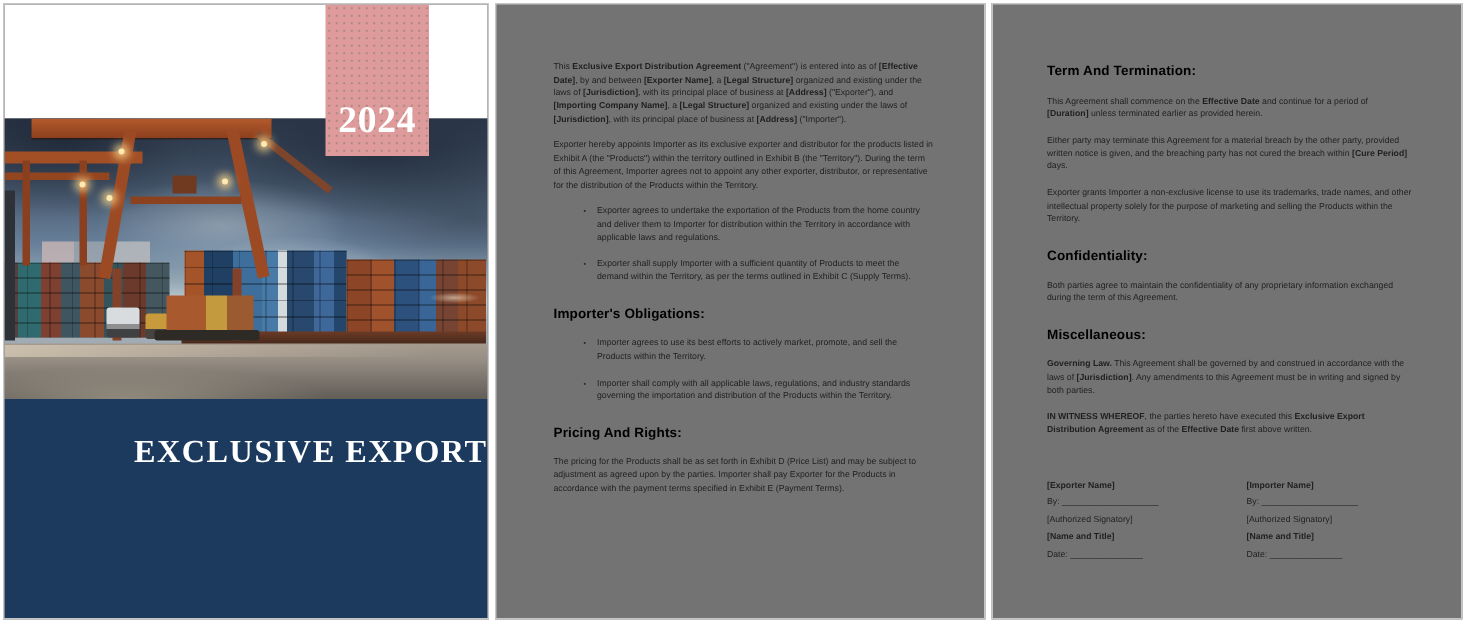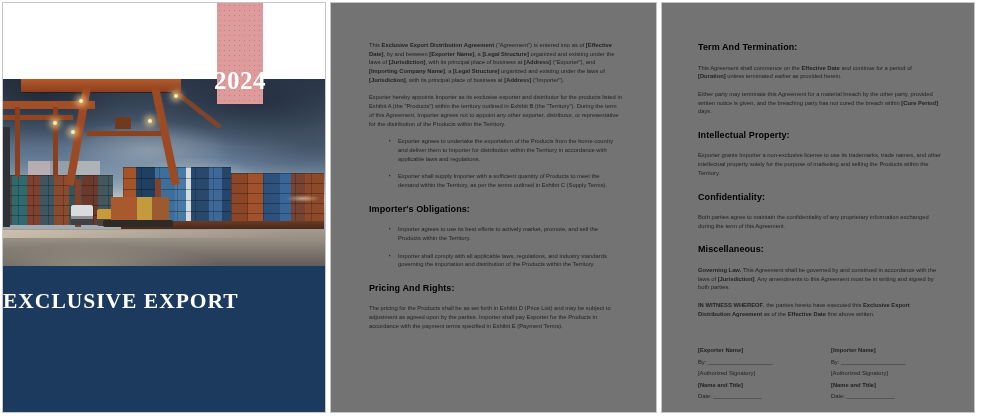--- a/index.html
+++ b/index.html
@@ -60,27 +60,27 @@
   .ph-light{width:4px;height:4px;border-radius:50%;background:#ffe9b0;box-shadow:0 0 6px 3px rgba(255,216,140,.85);}
   .ph-truck-white{left:68px;top:126px;width:22px;height:20px;border-radius:2px;
     background:linear-gradient(180deg,#d9dcde 0 55%,#8f8f8f 55% 72%,#3f4042 72% 100%);}
   .ph-truck-cab{left:94px;top:130px;width:15px;height:17px;border-radius:2px;
     background:linear-gradient(180deg,#c79b3c 0 60%,#474340 60% 100%);}
   .ph-trailer{left:108px;top:118px;width:58px;height:23px;
     background:linear-gradient(90deg,#a85a2e 0 45%,#c49a3f 45% 70%,#9c5a30 70% 100%);}
   .ph-wheels{left:100px;top:141px;width:70px;height:7px;background:#2e2a26;border-radius:2px;}
   .ph-horizon-glow{left:283px;top:116px;width:34px;height:7px;background:radial-gradient(rgba(255,240,210,.55),transparent 70%);}
 
-  .badge{position:absolute;left:214px;top:0;width:46px;height:101px;z-index:3;
+  .badge{position:absolute;left:214px;top:0;width:69px;height:101px;z-index:3;
     display:flex;align-items:flex-end;justify-content:center;box-sizing:border-box;padding-bottom:9px;
     background-color:var(--rose);
     background-image:radial-gradient(rgba(115,125,105,.55) .7px,transparent 1px);background-size:5px 5px;}
   .badge span{color:#fff;font-family:"Liberation Serif","DejaVu Serif",serif;font-weight:700;font-size:25px;letter-spacing:.5px;}
 
-  .cover-footer{position:absolute;left:0;top:263px;width:100%;bottom:0;background:var(--navy);text-align:left;}
+  .cover-footer{position:absolute;left:0;top:263px;width:100%;bottom:0;background:var(--navy);text-align:right;}
   .cover-title{margin-top:24px;color:#fff;font-family:"Liberation Serif","DejaVu Serif",serif;
     font-weight:700;font-size:21.5px;letter-spacing:1px;line-height:1.05;}
   .cover-subtitle{display:inline-block;color:#fff;font-weight:700;font-size:12px;letter-spacing:.5px;
     margin-top:3px;padding-bottom:1px;border-bottom:1.5px solid #fff;}
 
   
   .doc-content{color:var(--ink);font-size:5.8px;line-height:1.5;}
   .page2 .doc-content{padding:38px 34px 0 38px;}
   .page3 .doc-content{padding:38px 33px 0 36px;}
   .doc-content h3{font-size:9px;font-weight:700;color:#000;margin:13px 0 9px;letter-spacing:.1px;}
@@ -165,21 +165,20 @@
         <h3>Pricing And Rights:</h3>
         <p class="doc-para"><span>The pricing for the Products shall be as set forth in Exhibit D (Price List) and may be subject to adjustment as agreed upon by the parties. Importer shall pay Exporter for the Products in accordance with the payment terms specified in Exhibit E (Payment Terms).</span></p>
       </div>
   </section>
 
   <section class="page page3">
     <div class="doc-content">
         <h3>Term And Termination:</h3>
         <p class="doc-para"><span>This Agreement shall commence on the </span><b>Effective Date</b><span> and continue for a period of </span><b>[Duration]</b><span> unless terminated earlier as provided herein.</span></p>
         <p class="doc-para"><span>Either party may terminate this Agreement for a material breach by the other party, provided written notice is given, and the breaching party has not cured the breach within </span><b>[Cure Period]</b><span> days.</span></p>
-        <h3>Intellectual Property:</h3>
         <p class="doc-para"><span>Exporter grants Importer a non-exclusive license to use its trademarks, trade names, and other intellectual property solely for the purpose of marketing and selling the Products within the Territory.</span></p>
         <h3>Confidentiality:</h3>
         <p class="doc-para"><span>Both parties agree to maintain the confidentiality of any proprietary information exchanged during the term of this Agreement.</span></p>
         <h3>Miscellaneous:</h3>
         <p class="doc-para"><b>Governing Law.</b><span> This Agreement shall be governed by and construed in accordance with the laws of </span><b>[Jurisdiction]</b><span>. Any amendments to this Agreement must be in writing and signed by both parties.</span></p>
         <p class="doc-para"><b>IN WITNESS WHEREOF</b><span>, the parties hereto have executed this </span><b>Exclusive Export Distribution Agreement</b><span> as of the </span><b>Effective Date</b><span> first above written.</span></p>
       </div>
     <div class="sig-block">
       <div class="sig-col">
         <p class="sig-name">[Exporter Name]</p>

